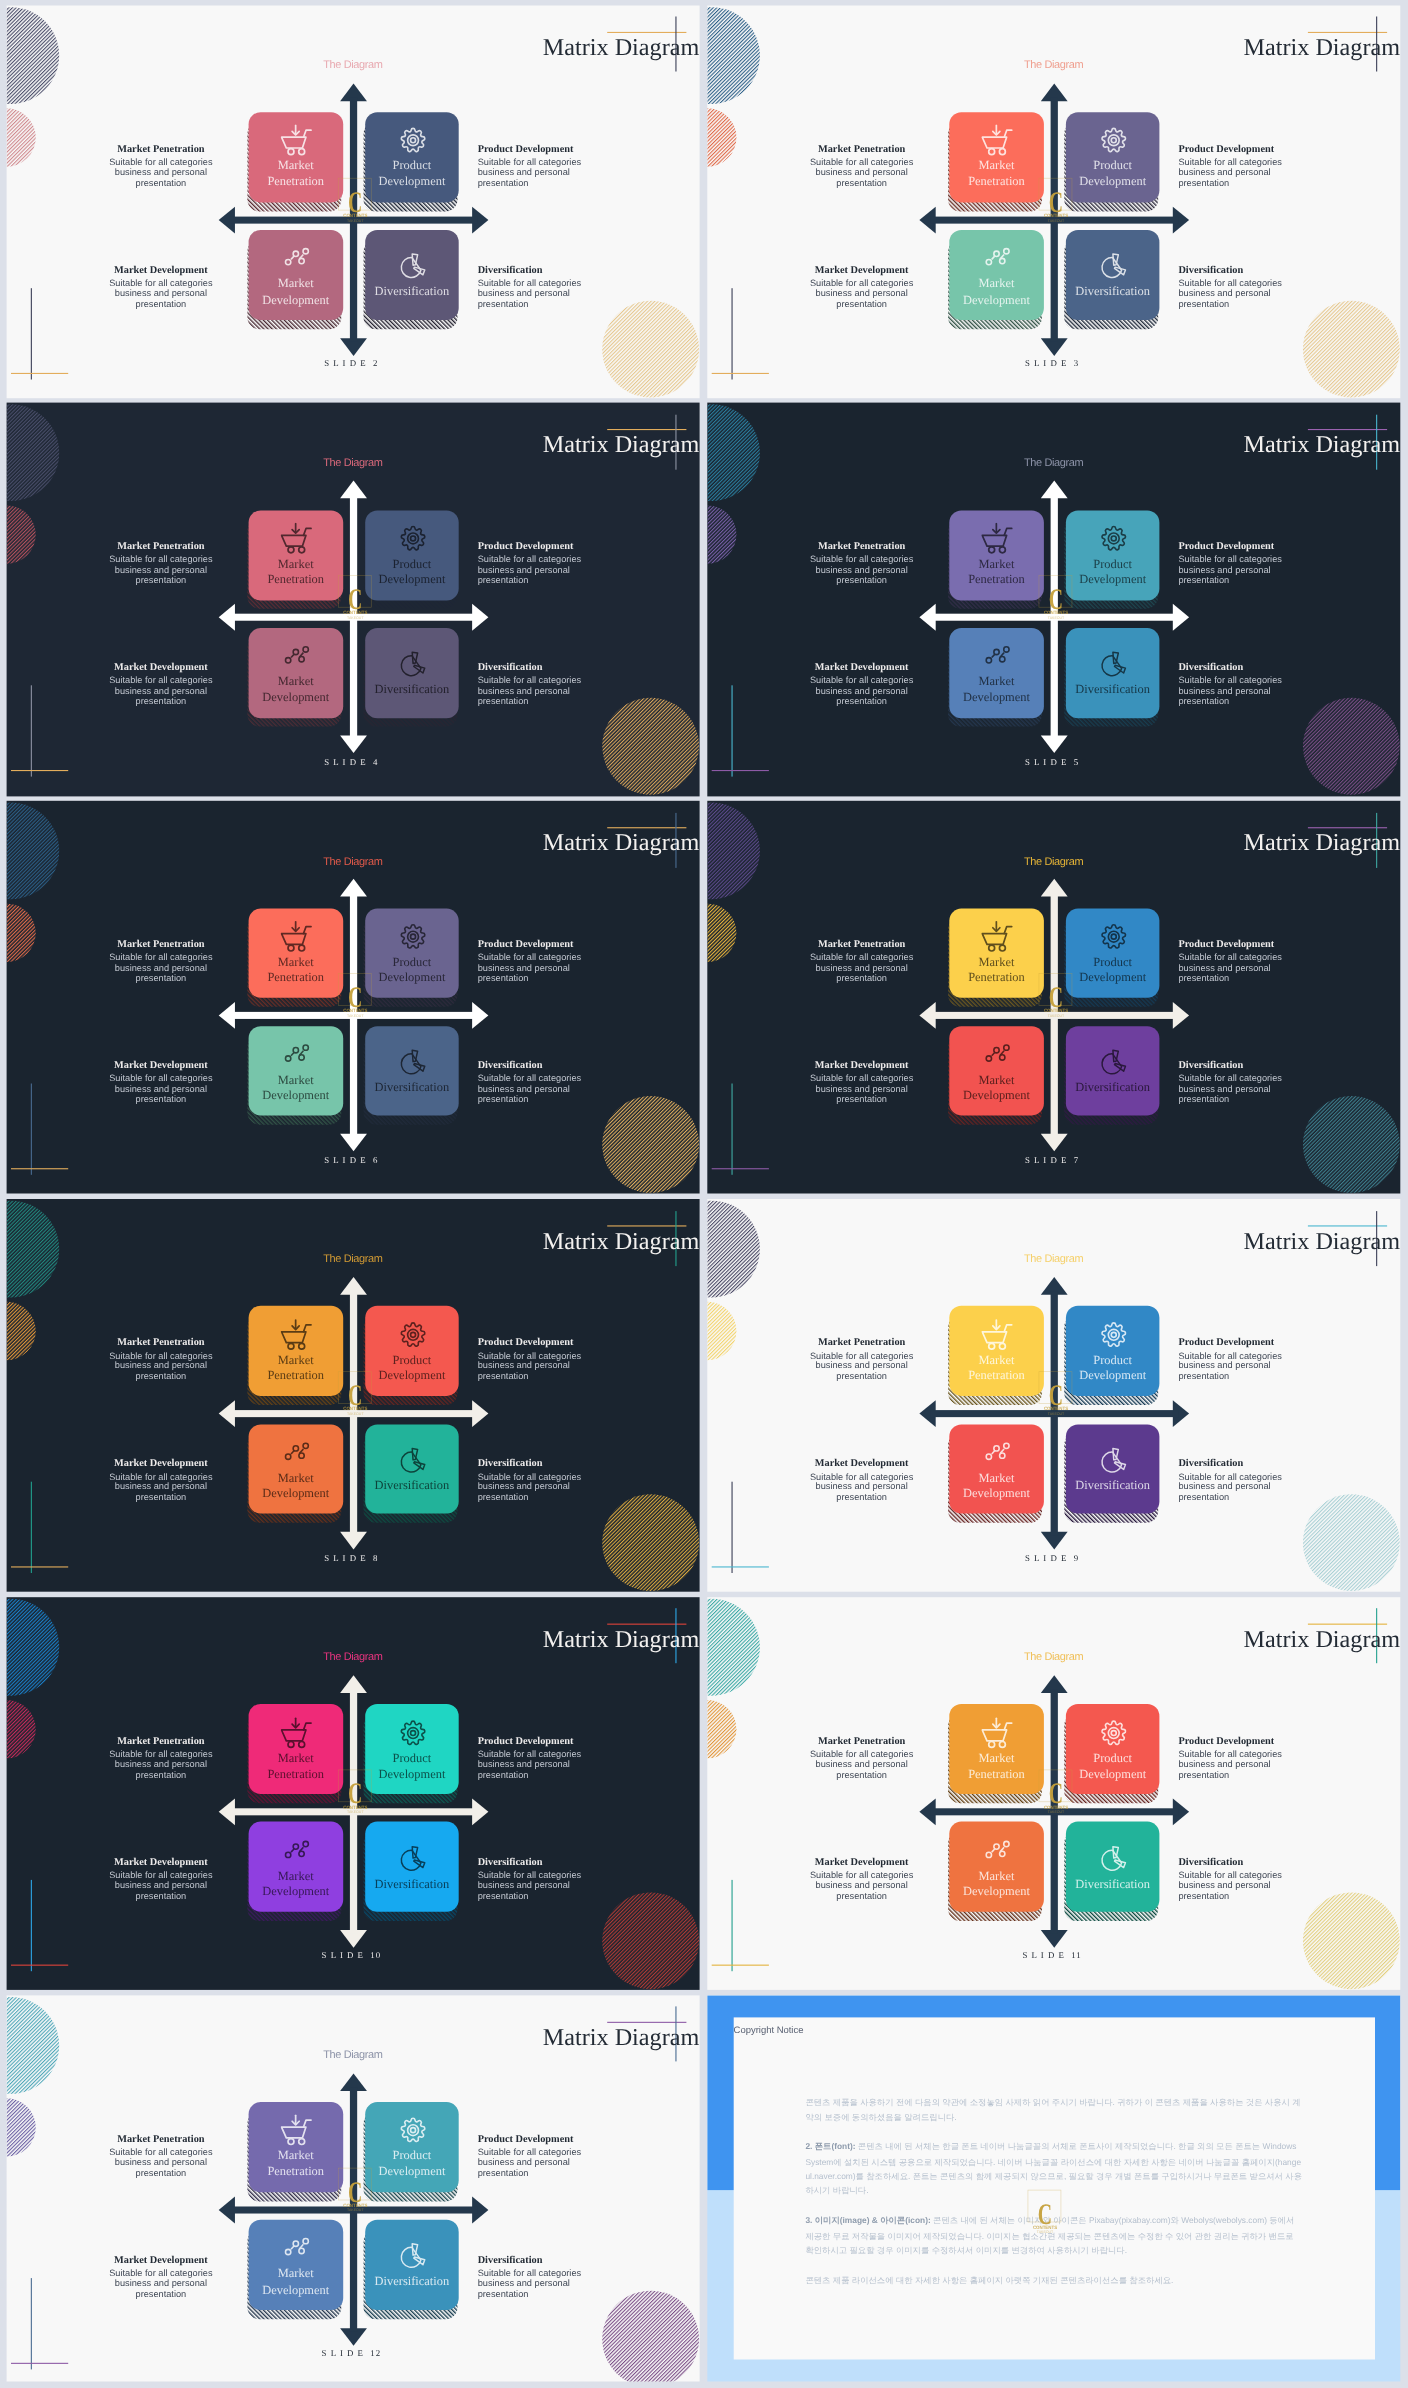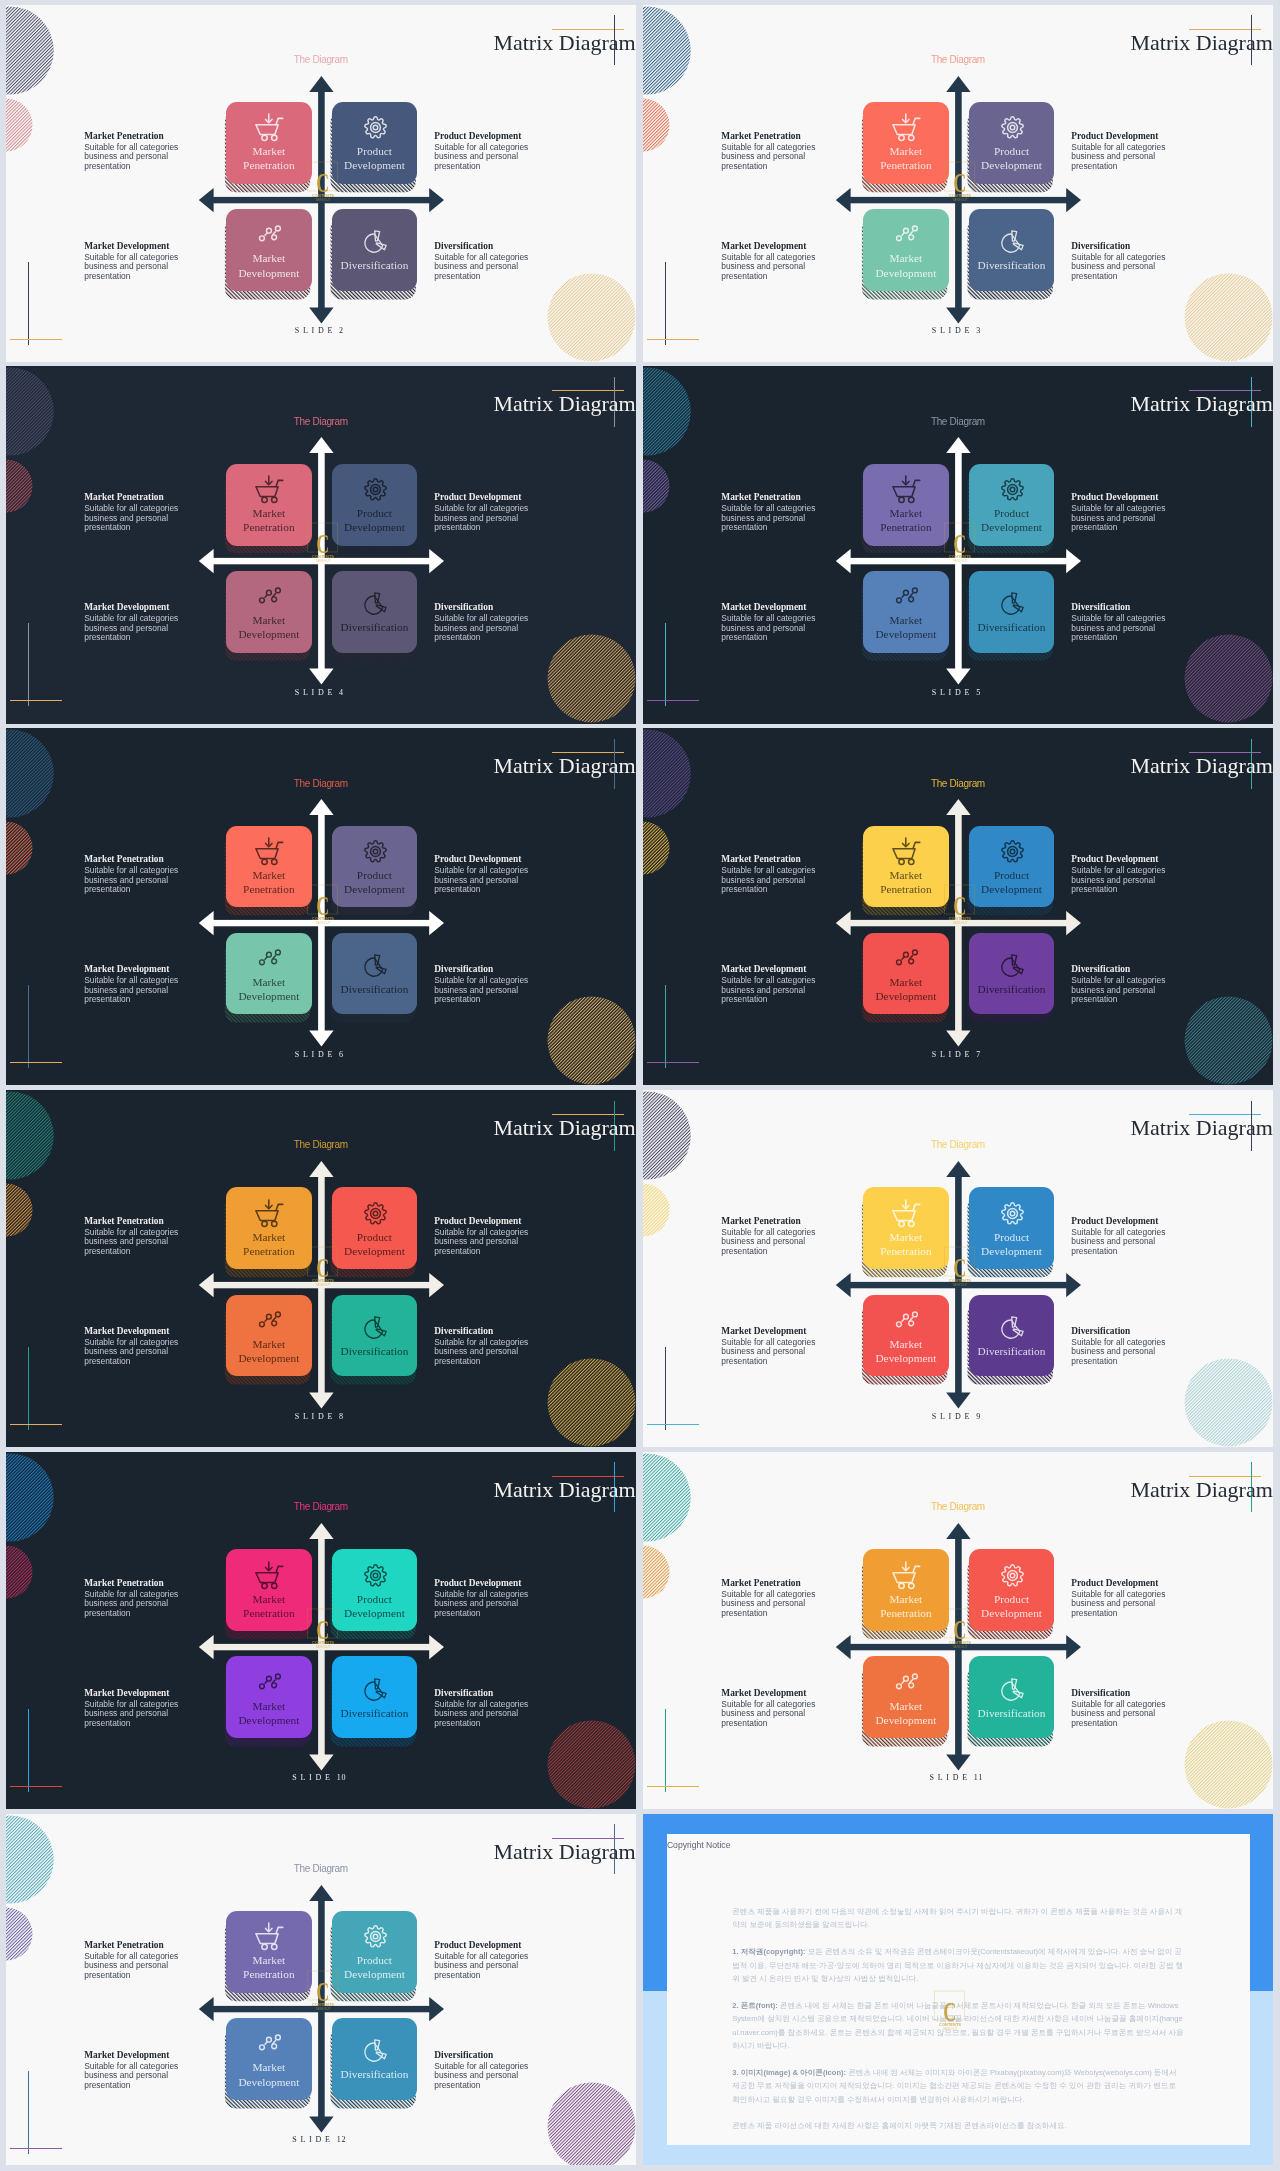--- a/index.html
+++ b/index.html
@@ -24,21 +24,21 @@
   .box{position:absolute;width:85.4px;height:81.7px;border-radius:11px;
        display:flex;flex-direction:column;align-items:center;justify-content:center;}
   .box .lbl{font-family:"Liberation Serif",serif;font-size:11.3px;line-height:14.1px;
             text-align:center;}
   .box .ic{width:29px;height:29px;margin-bottom:2px;margin-left:2px;}
 
   .side{position:absolute;width:124px;}
   .side .h{font-family:"Liberation Serif",serif;font-size:9.4px;font-weight:bold;
            line-height:11px;margin-bottom:1px;}
   .side .p{font-size:8.4px;line-height:9.6px;}
-  .side.left{text-align:left;}
+  .side.left{text-align:center;}
   .side.right{text-align:left;}
 
   .slidenum{position:absolute;left:0;right:0;top:321.7px;text-align:center;
             font-family:"Liberation Serif",serif;font-size:8px;letter-spacing:0.9px;
             text-indent:-3.2px;}
 
   .wm{position:absolute;width:50px;height:50px;left:292px;top:148px;}
 
   
   .cp{position:absolute;left:643.4px;top:1813.5px;width:629.6px;height:351.5px;
@@ -1529,21 +1529,20 @@
           <text x="25" y="48.4" text-anchor="middle" textLength="15" lengthAdjust="spacingAndGlyphs" font-family="Liberation Sans,sans-serif" font-size="3.4" fill="#c6a13c" opacity=".55">TAKEOUT</text>
         </svg></div>
       <div class="slidenum" style="color:#232b35">S L I D E&nbsp;&nbsp;12</div>
     </div>
     <div class="cp">
       <div class="band"></div>
       <div class="inner">
         <h2>Copyright Notice</h2>
         <div class="body">
           <p>콘텐츠 제품을 사용하기 전에 다음의 약관에 소정놓임 사제하 읽어 주시기 바랍니다. 귀하가 이 콘텐츠 제품을 사용하는 것은 사용시 계약의 보증에 동의하셨음을 알려드립니다.</p>
-          <p><b>1. 저작권(copyright):</b> 모든 콘텐츠의 소유 및 저작권은 콘텐츠테이크아웃(Contentstakeout)에 제작사에게 있습니다. 사전 승낙 없이 공법적 이용, 무단전재 배포·가공·양도에 의하여 영리 목적으로 이용하거나 제삼자에게 이용하는 것은 금지되어 있습니다. 이러한 공법 행위 발견 시 온라인 민사 및 형사상의 사법상 법적입니다.</p>
           <p><b>2. 폰트(font):</b> 콘텐츠 내에 된 서체는 한글 폰트 네이버 나눔글꼴의 서체로 폰트사이 제작되었습니다. 한글 외의 모든 폰트는 Windows System에 설치된 시스템 공용으로 제작되었습니다. 네이버 나눔글꼴 라이선스에 대한 자세한 사항은 네이버 나눔글꼴 홈페이지(hangeul.naver.com)를 참조하세요. 폰트는 콘텐츠의 함께 제공되지 않으므로, 필요할 경우 개별 폰트를 구입하시거나 무료폰트 받으셔서 사용하시기 바랍니다.</p>
           <p><b>3. 이미지(image) &amp; 아이콘(icon):</b> 콘텐츠 내에 된 서체는 이미지와 아이콘은 Pixabay(pixabay.com)와 Webolys(webolys.com) 등에서 제공한 무료 저작물을 이미지어 제작되었습니다. 이미지는 협소간편 제공되는 콘텐츠에는 수정한 수 있어 관한 권리는 귀하가 밴드로 확인하시고 필요할 경우 이미지를 수정하셔서 이미지를 변경하여 사용하시기 바랍니다.</p>
           <p>콘텐츠 제품 라이선스에 대한 자세한 사항은 홈페이지 아랫쪽 기재된 콘텐츠라이선스를 참조하세요.</p>
         </div>
         <div class="wm2"><svg width="50" height="50" viewBox="0 0 50 50">
             <rect x="9.5" y="9" width="30" height="29" fill="none" stroke="#c6a13c" stroke-width=".55" opacity=".4"></rect>
             <text x="24.8" y="39.4" text-anchor="middle" textLength="13" lengthAdjust="spacingAndGlyphs" font-family="Liberation Serif,serif" font-size="27" font-weight="bold" fill="#c6a13c" opacity=".95">C</text>
             <text x="25" y="44.2" text-anchor="middle" textLength="22" lengthAdjust="spacingAndGlyphs" font-family="Liberation Sans,sans-serif" font-size="4.4" font-weight="bold" fill="#c6a13c" opacity=".8">CONTENTS</text>
             <text x="25" y="48.4" text-anchor="middle" textLength="15" lengthAdjust="spacingAndGlyphs" font-family="Liberation Sans,sans-serif" font-size="3.4" fill="#c6a13c" opacity=".55">TAKEOUT</text>
           </svg></div>

